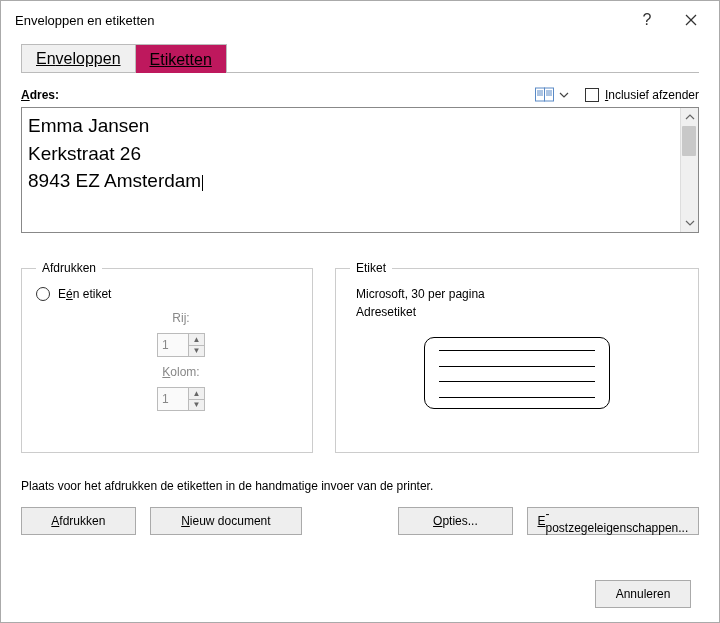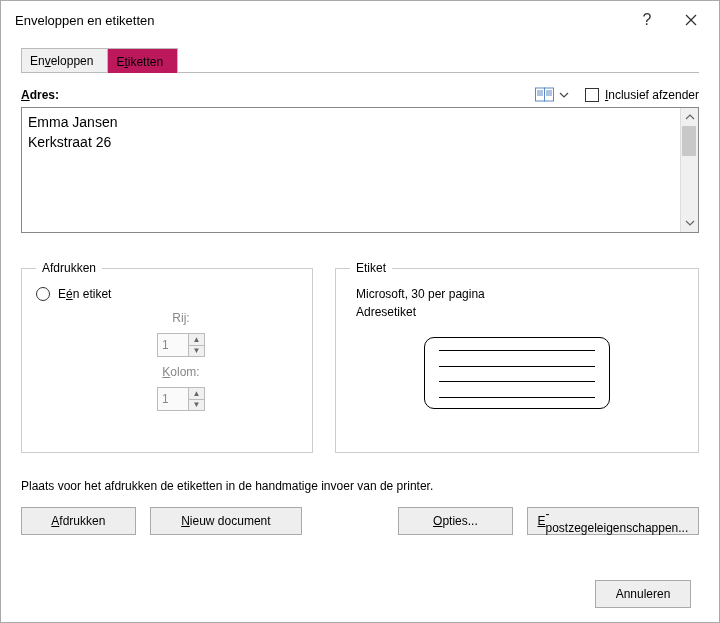--- a/index.html
+++ b/index.html
@@ -44,27 +44,28 @@
     padding: 0 14px 14px 14px;
   }
   .tabs {
     display: flex;
     align-items: flex-end;
     height: 28px;
     border-bottom: 1px solid #bbb;
     margin: 6px 6px 0 6px;
   }
   .tab {
-    padding: 5px 14px 4px 8px;
+    padding: 5px 14px 4px 14px;
     border: 1px solid #bbb;
     border-bottom: none;
     background: #f0f0f0;
-    font-size: 12px;
+    font-size: 16px;
     position: relative;
     cursor: pointer;
+    text-decoration: underline;
   }
   .tab:first-child { border-right: none; }
   .tab.active {
     background: #be185d;
     top: 1px;
     padding-top: 6px;
   }
   .tab .ul { text-decoration: underline; }
   .tabcontent {
     border-top: none;
@@ -94,21 +95,21 @@
   .checkbox .box {
     width: 14px; height: 14px;
     border: 1px solid #333;
     margin-right: 6px;
   }
   .textbox {
     border: 1px solid #888;
     height: 126px;
     position: relative;
     padding: 4px 20px 4px 6px;
-    font-size: 14px;
+    font-size: 19px;
     line-height: 1.45;
     font-family: "Segoe UI", Tahoma, sans-serif;
   }
   .textbox .caret {
     display:inline-block;
     width:1px;
     height:16px;
     background:#000;
     vertical-align:text-bottom;
     margin-left:1px;
@@ -273,20 +274,21 @@
         </span>
         <label class="checkbox">
           <span class="box"></span>
           <span><span class="ul">I</span><span>nclusief afzender</span></span>
         </label>
       </div>
 
       <div class="textbox">
         <div>Emma Jansen</div>
         <div>Kerkstraat 26</div>
+        <div><span>8943 EZ  Amsterdam</span><span class="caret"></span></div>
         <div class="scrollbar">
           <div class="sb-arrow">
               <svg width="10" height="10" viewBox="0 0 10 10">
                 <polyline points="1,7 5,3 9,7" fill="none" stroke="#666" stroke-width="1.2"></polyline>
               </svg>
             </div>
           <div class="sb-thumb"></div>
           <div class="sb-arrow">
               <svg width="10" height="10" viewBox="0 0 10 10">
                 <polyline points="1,3 5,7 9,3" fill="none" stroke="#666" stroke-width="1.2"></polyline>

